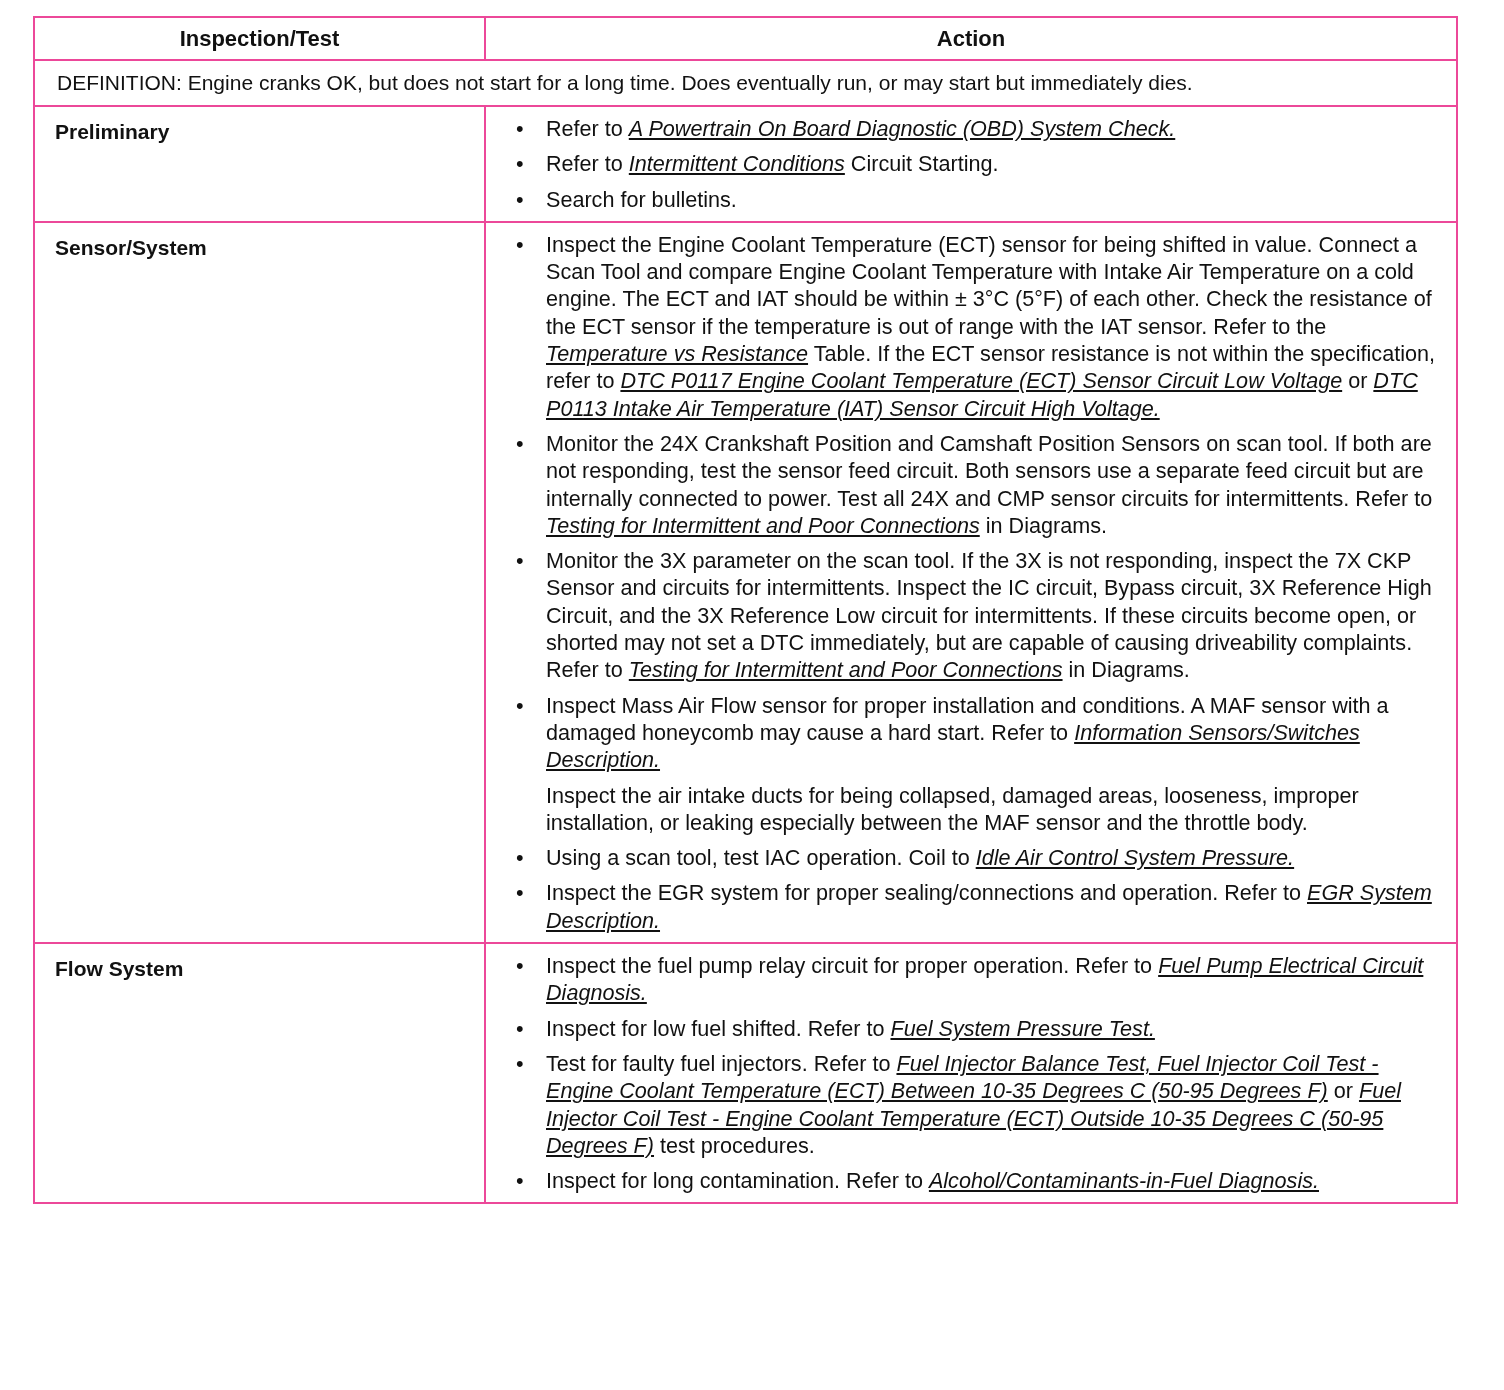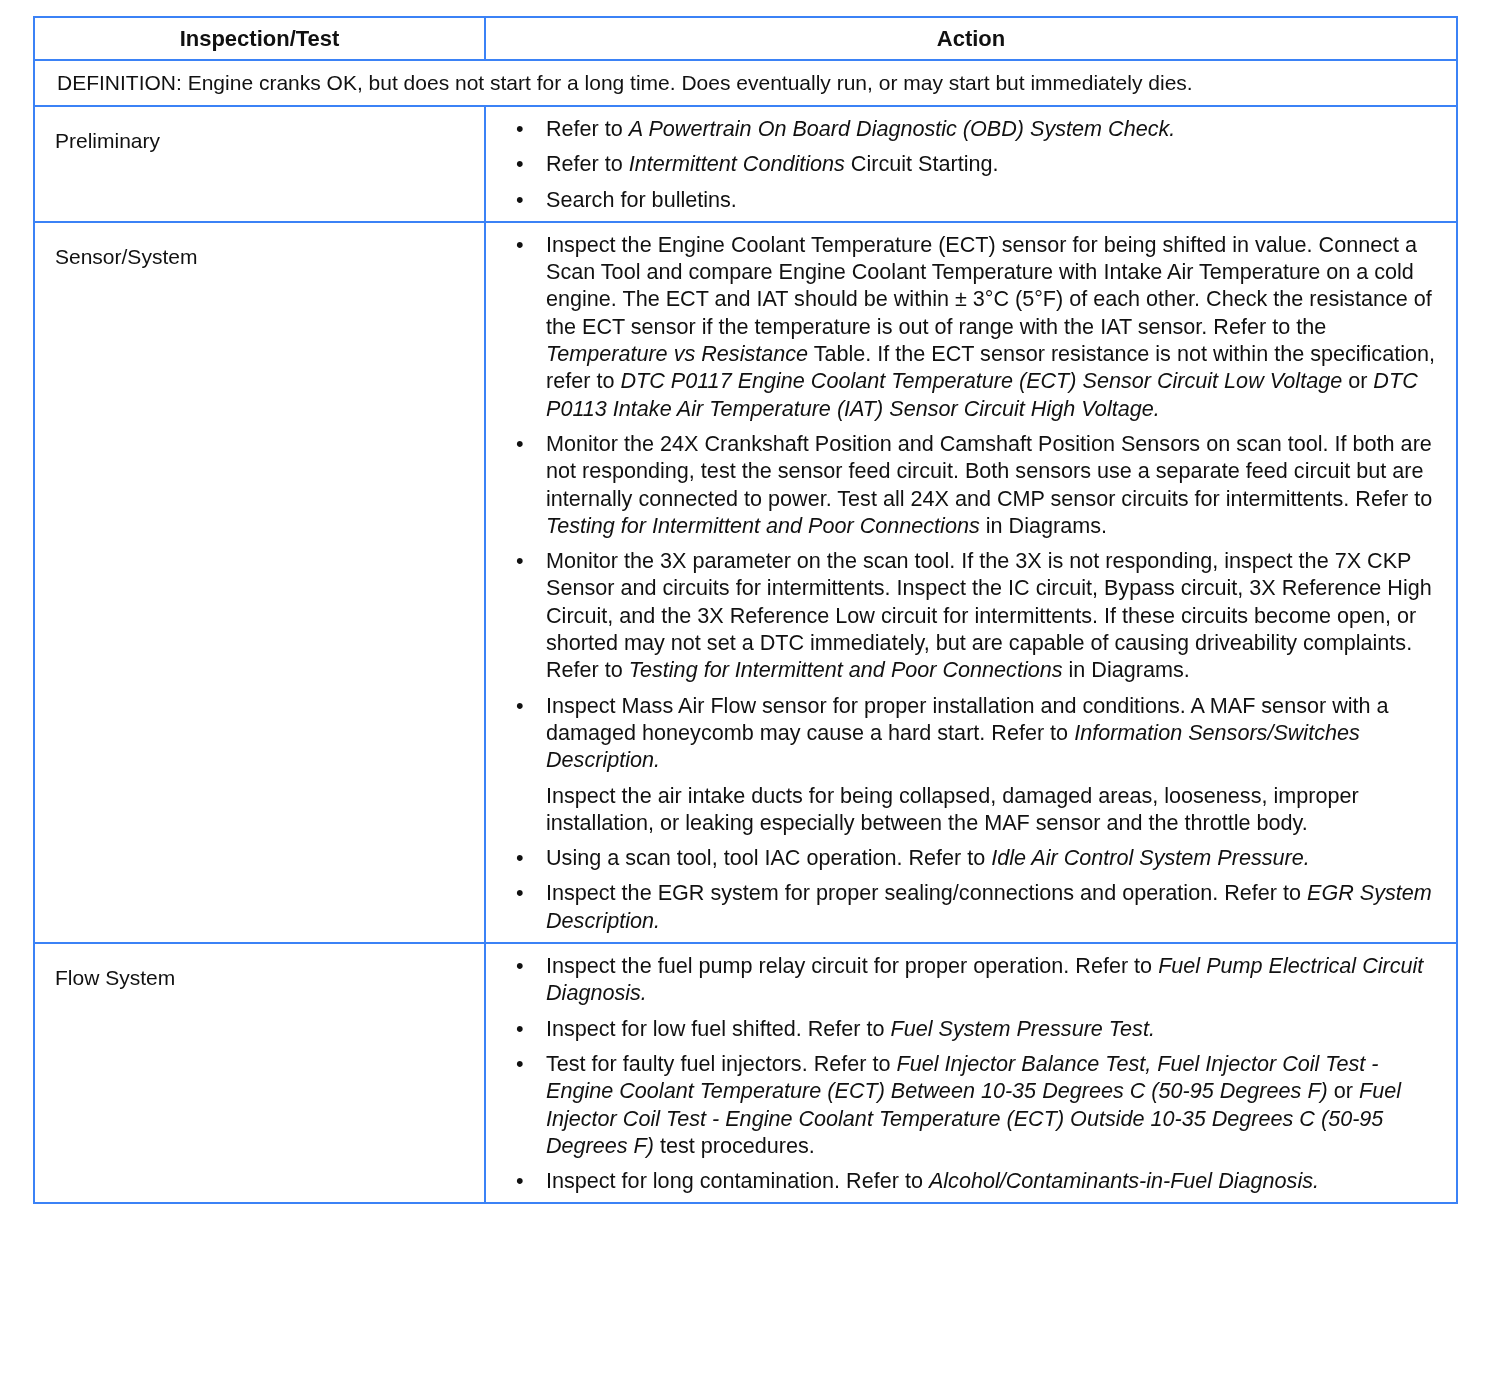--- a/index.html
+++ b/index.html
@@ -1,31 +1,31 @@
 <!DOCTYPE html>
 <html><head>
 <meta charset="utf-8">
 <style>
   html, body { margin: 0; padding: 0; background: #ffffff; }
   body { width: 1504px; height: 1390px; position: relative; overflow: hidden;
          font-family: "Liberation Sans", sans-serif; color: #111; }
   table.diag { position: absolute; left: 33px; top: 16px; width: 1425px;
                border-collapse: collapse; table-layout: fixed; }
-  table.diag td, table.diag th { border: 2px solid #3b82f6; vertical-align: top; }
+  table.diag td, table.diag th { border: 2px solid #ec4899; vertical-align: top; }
   col.c1 { width: 451px; }
   th { font-weight: bold; font-size: 22px; text-align: center; padding: 7px 0 6px 0; line-height: 28px; }
   td.def { font-size: 21px; padding: 9px 0 9px 22px; line-height: 26px; }
-  td.label { font-size: 21px; padding: 21px 0 0 20px; line-height: 26px; }
+  td.label { font-size: 21px; padding: 12px 0 0 20px; line-height: 26px; font-weight: bold; }
   td.actions { padding: 8px 8px 6px 30px; font-size: 21.6px; line-height: 27.3px; }
   ul { list-style: none; margin: 0; padding: 0; }
   li { position: relative; padding-left: 30px; margin-bottom: 8px; }
   li:last-child { margin-bottom: 2px; }
   li .bullet { position: absolute; left: 0; top: 0; }
   li.plain { padding-left: 30px; }
-  i { font-style: italic; }
+  i { font-style: italic; text-decoration: underline; }
 </style>
 </head>
 <body>
 
 <table class="diag">
   <colgroup>
       <col class="c1">
       <col class="c2">
     </colgroup>
   <thead>
@@ -50,21 +50,21 @@
       </tr>
       <tr>
         <td class="label">Sensor/System</td>
         <td class="actions">
           <ul>
             <li><span class="bullet">•</span><span>Inspect the Engine Coolant Temperature (ECT) sensor for being shifted in value. Connect a Scan Tool and compare Engine Coolant Temperature with Intake Air Temperature on a cold engine. The ECT and IAT should be within ± 3°C (5°F) of each other. Check the resistance of the ECT sensor if the temperature is out of range with the IAT sensor. Refer to the </span><i>Temperature vs Resistance</i><span> Table. If the ECT sensor resistance is not within the specification, refer to </span><i>DTC P0117 Engine Coolant Temperature (ECT) Sensor Circuit Low Voltage</i><span> or </span><i>DTC P0113 Intake Air Temperature (IAT) Sensor Circuit High Voltage.</i></li>
             <li><span class="bullet">•</span><span>Monitor the 24X Crankshaft Position and Camshaft Position Sensors on scan tool. If both are not responding, test the sensor feed circuit. Both sensors use a separate feed circuit but are internally connected to power. Test all 24X and CMP sensor circuits for intermittents. Refer to </span><i>Testing for Intermittent and Poor Connections</i><span> in Diagrams.</span></li>
             <li><span class="bullet">•</span><span>Monitor the 3X parameter on the scan tool. If the 3X is not responding, inspect the 7X CKP Sensor and circuits for intermittents. Inspect the IC circuit, Bypass circuit, 3X Reference High Circuit, and the 3X Reference Low circuit for intermittents. If these circuits become open, or shorted may not set a DTC immediately, but are capable of causing driveability complaints. Refer to </span><i>Testing for Intermittent and Poor Connections</i><span> in Diagrams.</span></li>
             <li><span class="bullet">•</span><span>Inspect Mass Air Flow sensor for proper installation and conditions. A MAF sensor with a damaged honeycomb may cause a hard start. Refer to </span><i>Information Sensors/Switches Description.</i></li>
             <li class="plain"><span>Inspect the air intake ducts for being collapsed, damaged areas, looseness, improper installation, or leaking especially between the MAF sensor and the throttle body.</span></li>
-            <li><span class="bullet">•</span><span>Using a scan tool, tool IAC operation. Refer to </span><i>Idle Air Control System Pressure.</i></li>
+            <li><span class="bullet">•</span><span>Using a scan tool, test IAC operation. Coil to </span><i>Idle Air Control System Pressure.</i></li>
             <li><span class="bullet">•</span><span>Inspect the EGR system for proper sealing/connections and operation. Refer to </span><i>EGR System Description.</i></li>
           </ul>
         </td>
       </tr>
       <tr>
         <td class="label">Flow System</td>
         <td class="actions">
           <ul>
             <li><span class="bullet">•</span><span>Inspect the fuel pump relay circuit for proper operation. Refer to </span><i>Fuel Pump Electrical Circuit Diagnosis.</i></li>
             <li><span class="bullet">•</span><span>Inspect for low fuel shifted. Refer to </span><i>Fuel System Pressure Test.</i></li>

